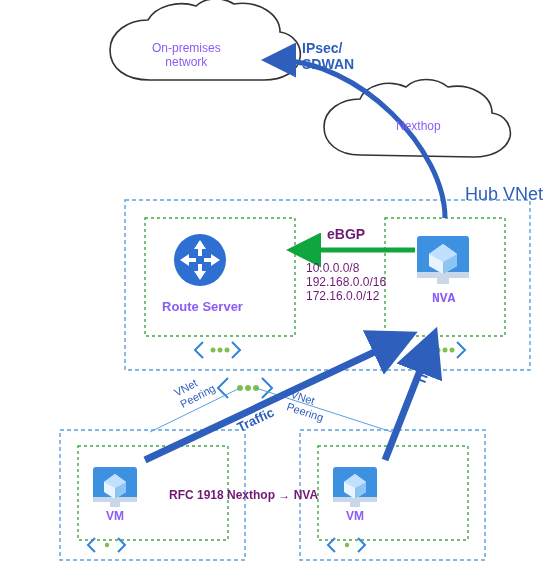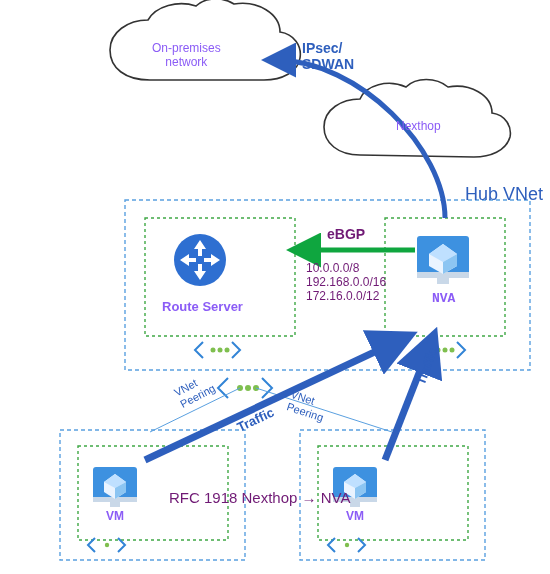--- a/index.html
+++ b/index.html
@@ -138,13 +138,13 @@
 Peering</div>
 <div class="lbl blue" style="left:293px; top:388px; font-size:11px; white-space:pre; transform:rotate(18deg); transform-origin:left top;">VNet
 Peering</div>
 
 <div class="lbl blue bold" style="left:235px; top:422px; font-size:13px; transform:rotate(-25deg); transform-origin:left top;">Traffic</div>
 <div class="lbl blue bold" style="left:414px; top:382px; font-size:13px; transform:rotate(-70deg); transform-origin:left top;">Traffic</div>
 
 <div class="lbl bold" style="left:106px; top:510px; font-size:12px;">VM</div>
 <div class="lbl bold" style="left:346px; top:510px; font-size:12px;">VM</div>
 
-<div class="lbl green" style="left:169px; top:489px; font-size:15px;">RFC 1918 Nexthop → NVA</div>
+<div class="lbl green" style="left:169px; top:489px; font-size:12px;font-weight:bold;">RFC 1918 Nexthop → NVA</div>
 
 </body></html>

